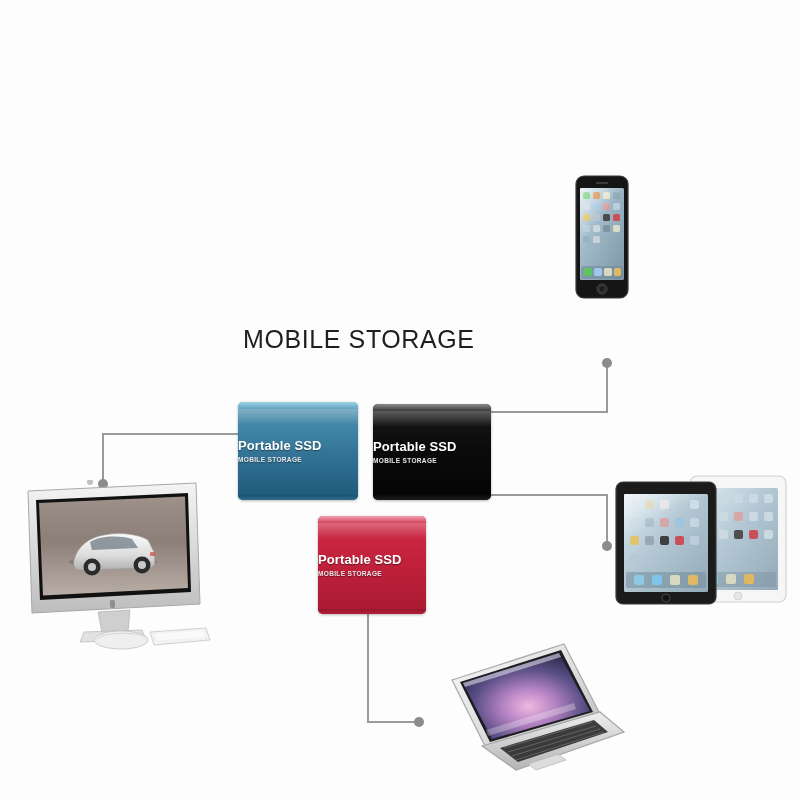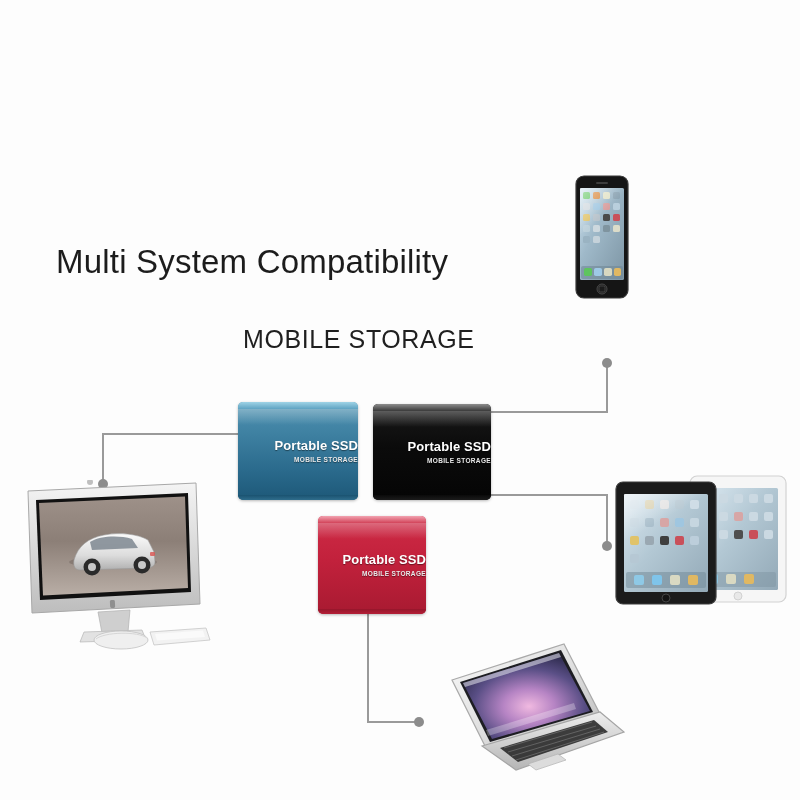--- a/index.html
+++ b/index.html
@@ -30,21 +30,21 @@
   .conn.h{height:2px;}
   .conn.v{width:2px;}
   .dot{
     position:absolute;width:10px;height:10px;border-radius:50%;
     background:#8c8c8c;
   }
 
   
   .ssd{
     position:absolute;border-radius:5px;overflow:hidden;
-    display:flex;flex-direction:column;align-items:flex-end;justify-content:center;
+    display:flex;flex-direction:column;align-items:flex-start;justify-content:center;
     box-shadow:0 1px 3px rgba(0,0,0,.28);
   }
   .ssd .cap{
     position:absolute;left:0;right:0;top:0;height:7px;
   }
   .ssd .gloss{
     position:absolute;left:0;right:0;top:7px;height:16px;
     background:linear-gradient(to bottom,rgba(255,255,255,.30),rgba(255,255,255,0));
     pointer-events:none;
   }
@@ -86,21 +86,20 @@
   #phone-wrap{left:558px;top:172px;width:86px;height:132px;}
   #tablet-wrap{left:612px;top:472px;width:180px;height:138px;}
   #laptop-wrap{left:424px;top:636px;width:204px;height:142px;}
   .device svg{display:block;}
 </style>
 </head>
 <body style="background: rgb(253, 253, 253);">
 
 <div id="stage">
 
-  <div class="headline">Multi System Compatibility</div>
   <div class="subline">MOBILE STORAGE</div>
 
   <div class="conn h" style="left: 102px; top: 433px; width: 138px; background: rgb(154, 154, 154);"></div>
   <div class="conn v" style="left: 102px; top: 433px; height: 50px; background: rgb(154, 154, 154);"></div>
   <div class="dot" style="left: 98px; top: 479px; background: rgb(140, 140, 140);"></div>
 
   <div class="conn h" style="left: 491px; top: 411px; width: 117px; background: rgb(154, 154, 154);"></div>
   <div class="conn v" style="left: 606px; top: 365px; height: 48px; background: rgb(154, 154, 154);"></div>
   <div class="dot" style="left: 602px; top: 358px; background: rgb(140, 140, 140);"></div>
 

